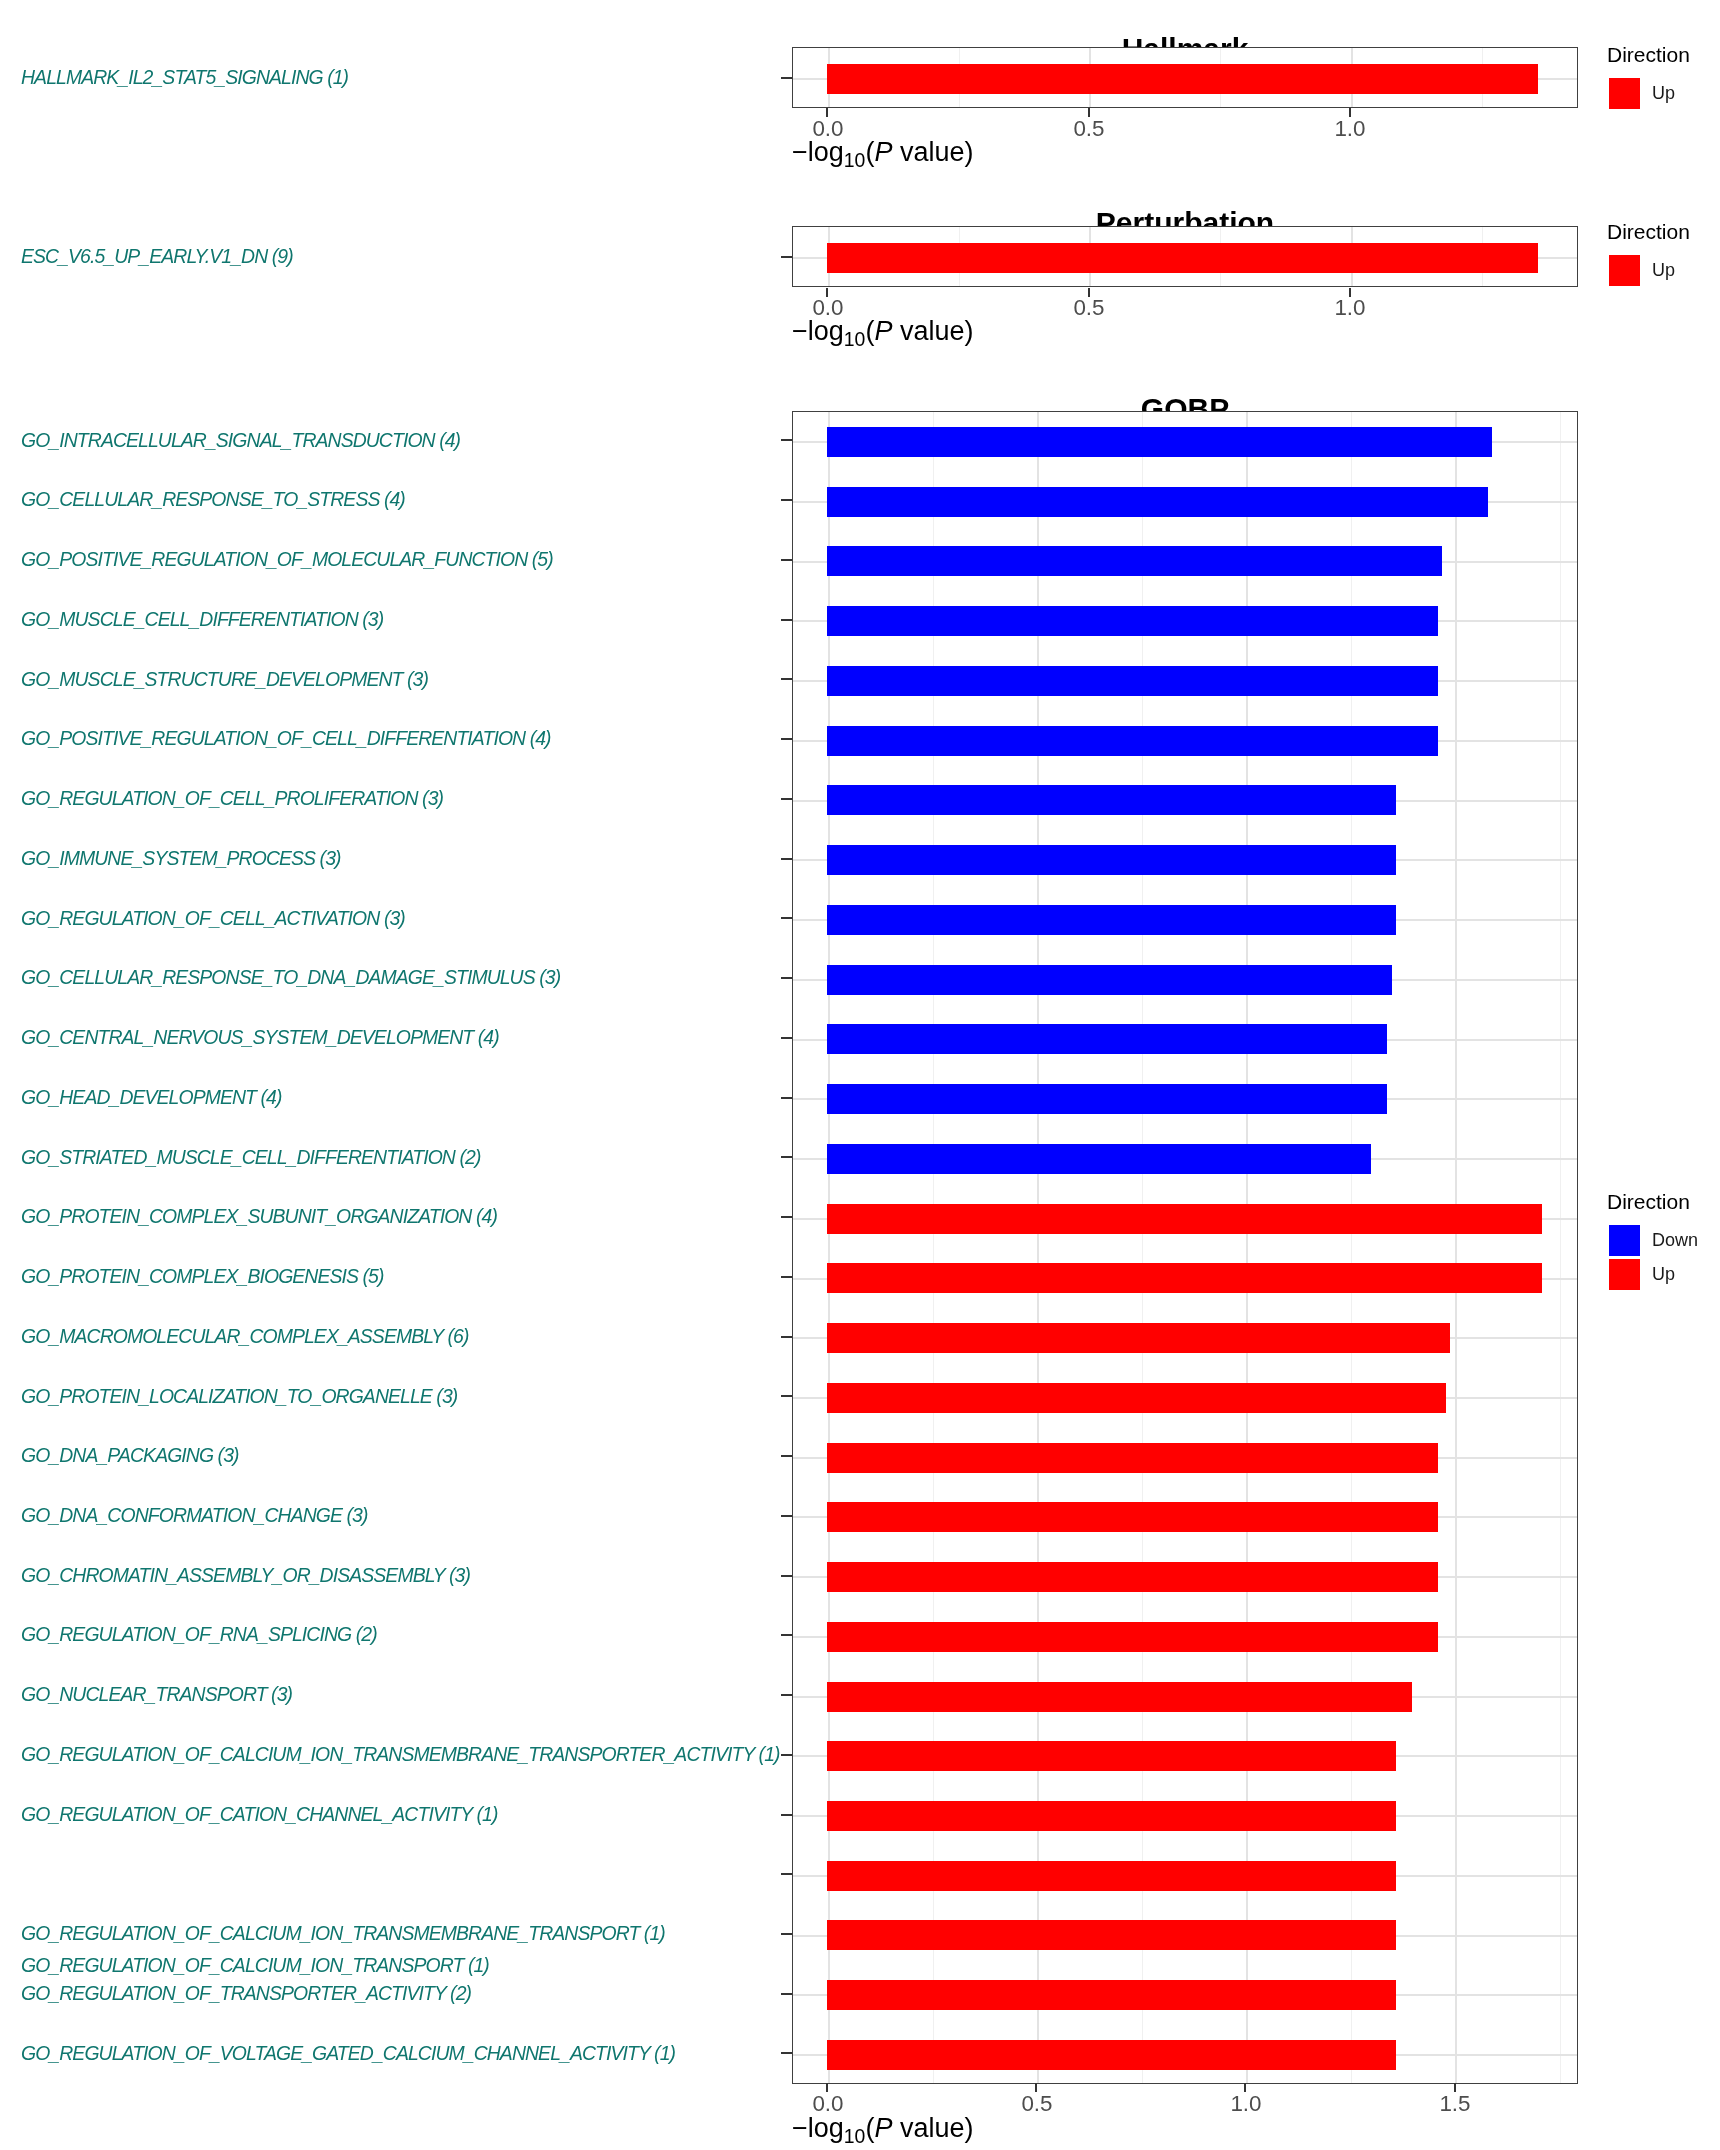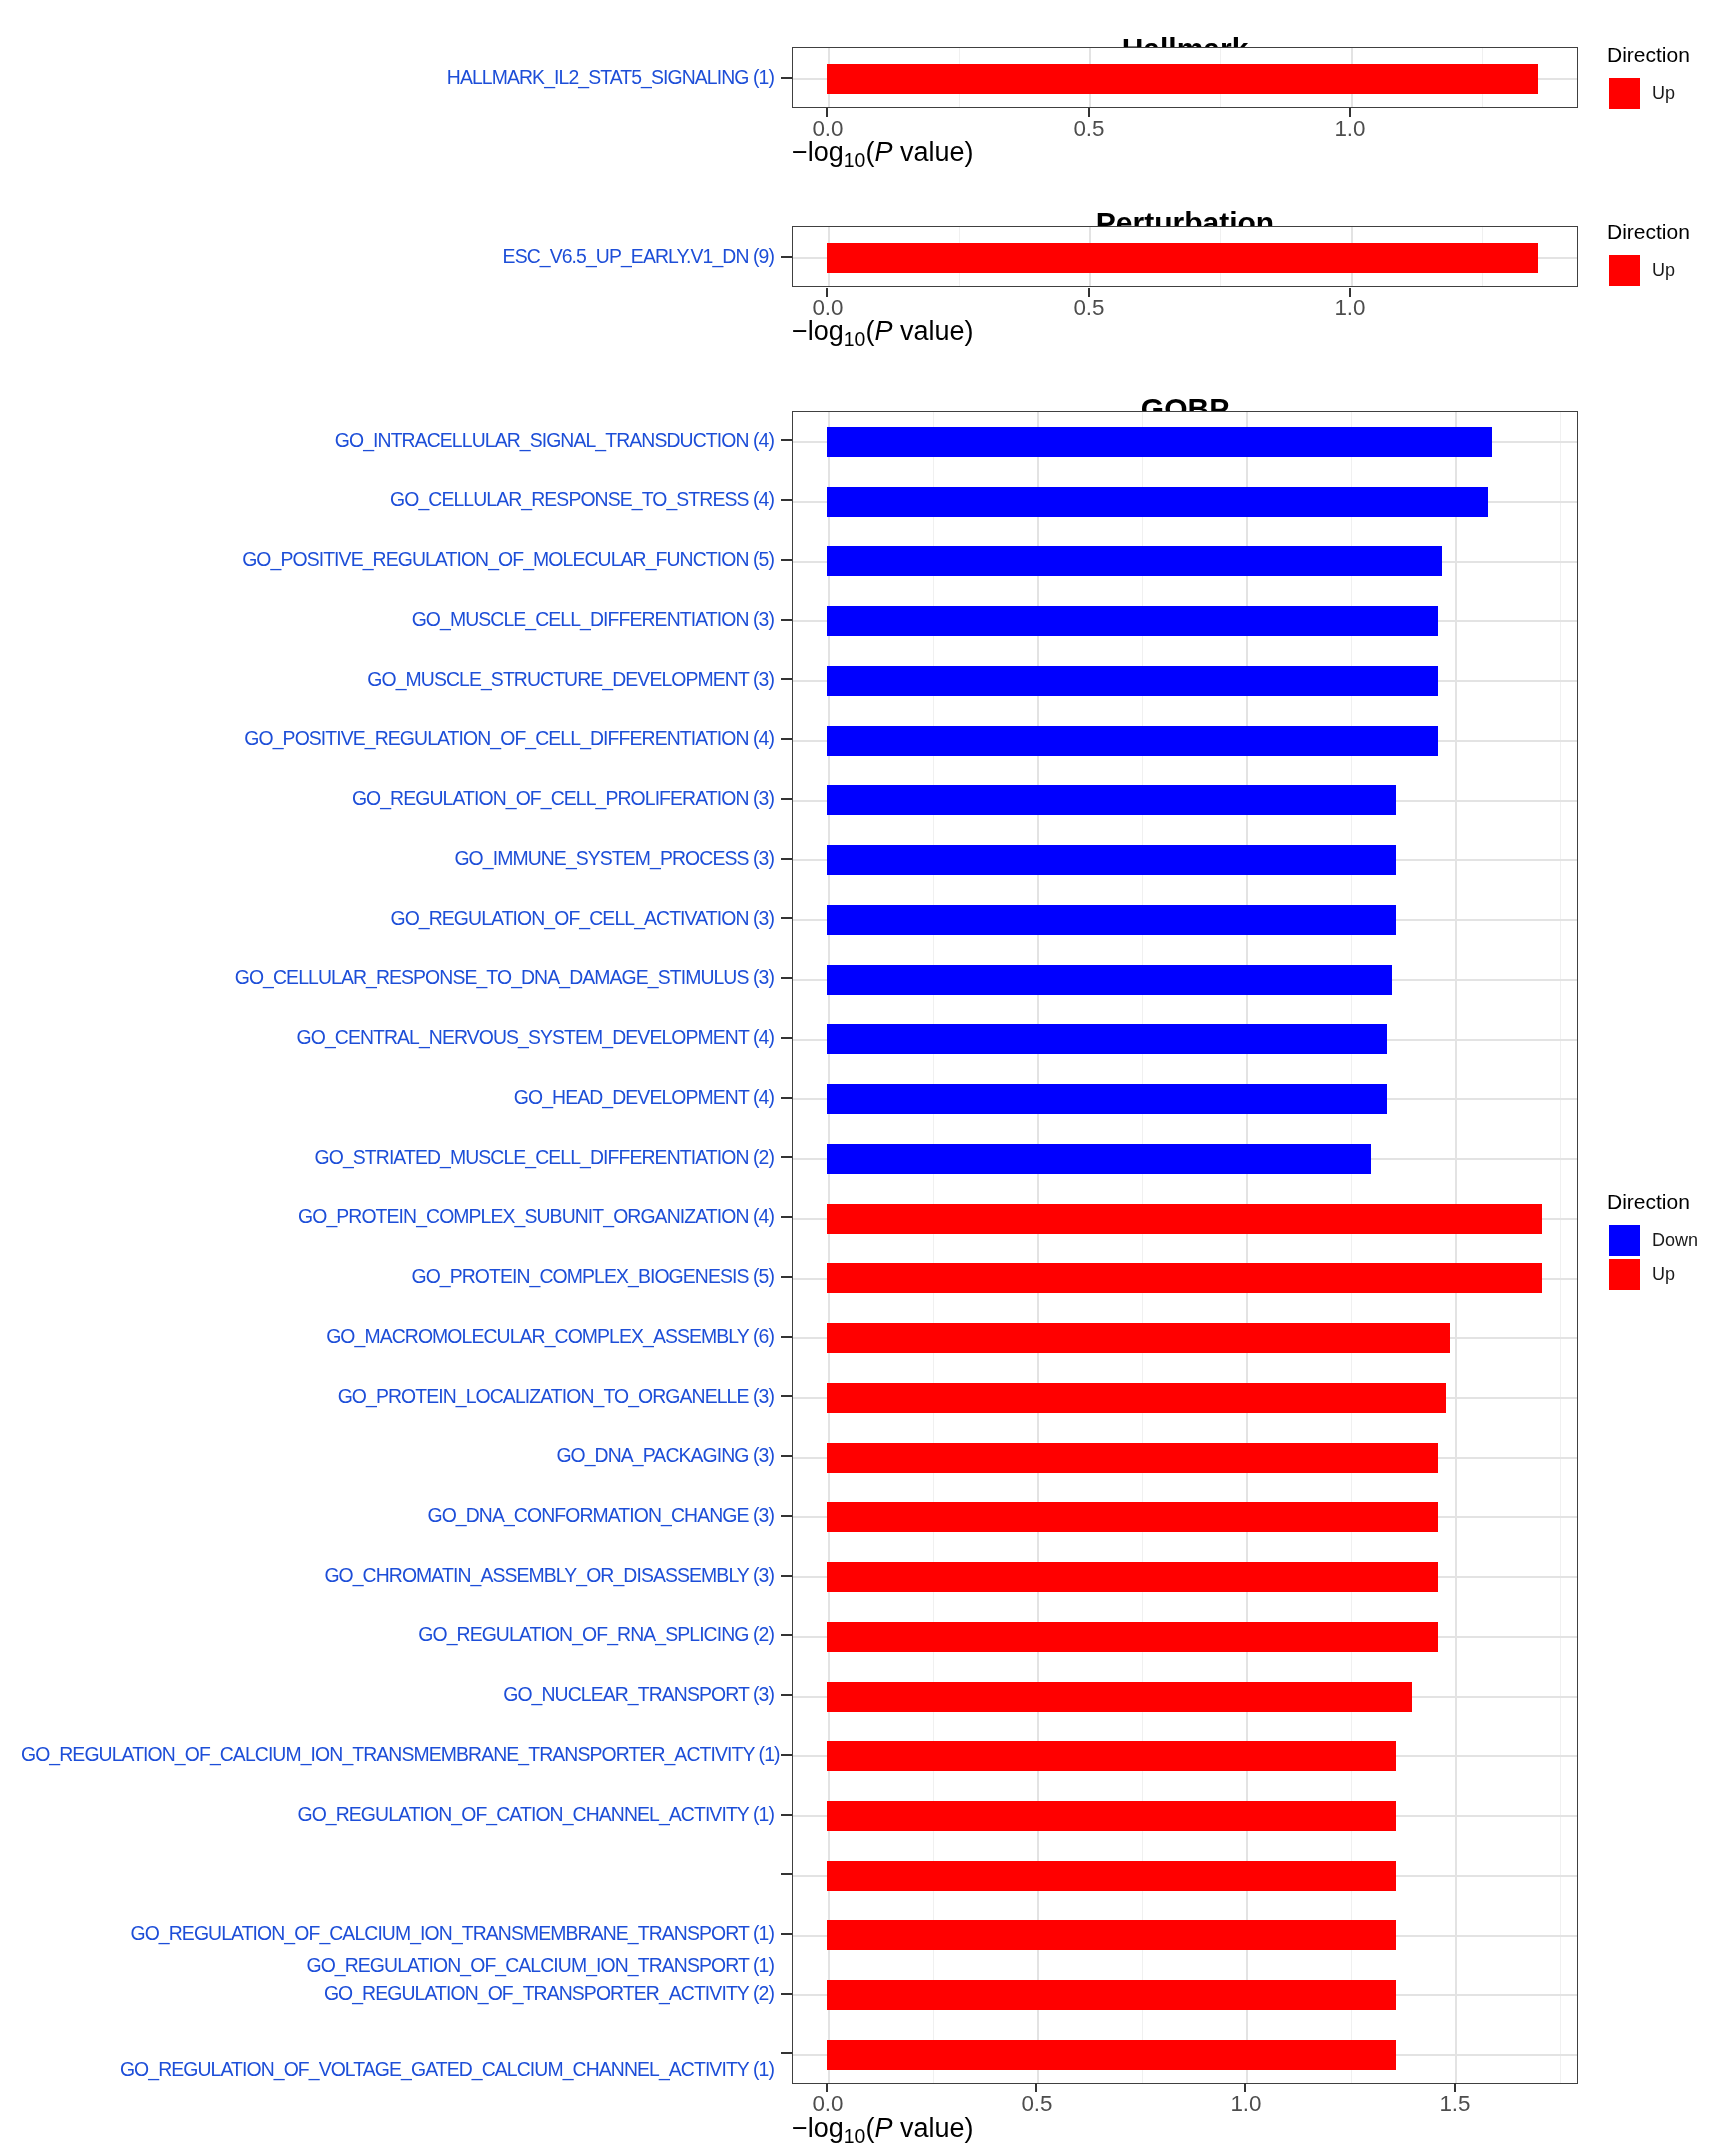--- a/index.html
+++ b/index.html
@@ -14,22 +14,22 @@
   .plot{
     position:absolute;left:792px;width:786px;background:#ffffff;
     border:1.5px solid #404040;box-sizing:border-box;
   }
   .vgrid{position:absolute;top:0;bottom:0;width:1.5px;}
   .vgrid.major{background:#e3e3e3;}
   .vgrid.minor{background:#f0f0f0;width:0.7px;}
   .hgrid{position:absolute;height:1.5px;background:#e3e3e3;left:0;right:0;}
   .bar{position:absolute;height:30px;}
   .ylab{
-    position:absolute;left:21px;width:753px;text-align:right;
-    font-size:19.4px;letter-spacing:-0.9px;color:#1d4ed8;white-space:nowrap;
+    position:absolute;left:21px;width:753px;
+    font-size:19.4px;letter-spacing:-0.9px;color:#0f766e;white-space:nowrap;font-style:italic;
   }
   .ytick{position:absolute;left:781px;width:10.5px;height:2.2px;background:#333;}
   .xtick{position:absolute;width:2.2px;height:9px;background:#333;}
   .xticklab{
     position:absolute;width:90px;text-align:center;font-size:22.4px;color:#4d4d4d;
   }
   .axis-title{
     position:absolute;left:792px;width:786px;text-align:left;
     font-size:27px;color:#000;
   }
@@ -214,21 +214,21 @@
     <div class="ylab" style="top: 1743px;">GO_REGULATION_OF_CALCIUM_ION_TRANSMEMBRANE_TRANSPORTER_ACTIVITY (1)</div>
     <div class="ytick" style="top: 1814px;"></div>
     <div class="ylab" style="top: 1803px;">GO_REGULATION_OF_CATION_CHANNEL_ACTIVITY (1)</div>
     <div class="ytick" style="top: 1873px;"></div>
     <div class="ylab" style="top: 1954px;">GO_REGULATION_OF_CALCIUM_ION_TRANSPORT (1)</div>
     <div class="ytick" style="top: 1933px;"></div>
     <div class="ylab" style="top: 1922px;">GO_REGULATION_OF_CALCIUM_ION_TRANSMEMBRANE_TRANSPORT (1)</div>
     <div class="ytick" style="top: 1993px;"></div>
     <div class="ylab" style="top: 1982px;">GO_REGULATION_OF_TRANSPORTER_ACTIVITY (2)</div>
     <div class="ytick" style="top: 2052px;"></div>
-    <div class="ylab" style="top: 2042px; margin-top: 16px;">GO_REGULATION_OF_VOLTAGE_GATED_CALCIUM_CHANNEL_ACTIVITY (1)</div>
+    <div class="ylab" style="top: 2042px;">GO_REGULATION_OF_VOLTAGE_GATED_CALCIUM_CHANNEL_ACTIVITY (1)</div>
     <div class="xtick" style="left: 826px; top: 2083px;"></div>
     <div class="xticklab" style="left: 783px; top: 2091px;">0.0</div>
     <div class="xtick" style="left: 1035px; top: 2083px;"></div>
     <div class="xticklab" style="left: 992px; top: 2091px;">0.5</div>
     <div class="xtick" style="left: 1244px; top: 2083px;"></div>
     <div class="xticklab" style="left: 1201px; top: 2091px;">1.0</div>
     <div class="xtick" style="left: 1454px; top: 2083px;"></div>
     <div class="xticklab" style="left: 1410px; top: 2091px;">1.5</div>
     <div class="legend-title" style="top: 1190px;">Direction</div>
     <div class="legend-swatch" style="top: 1225px; background: rgb(0, 0, 255);"></div>

